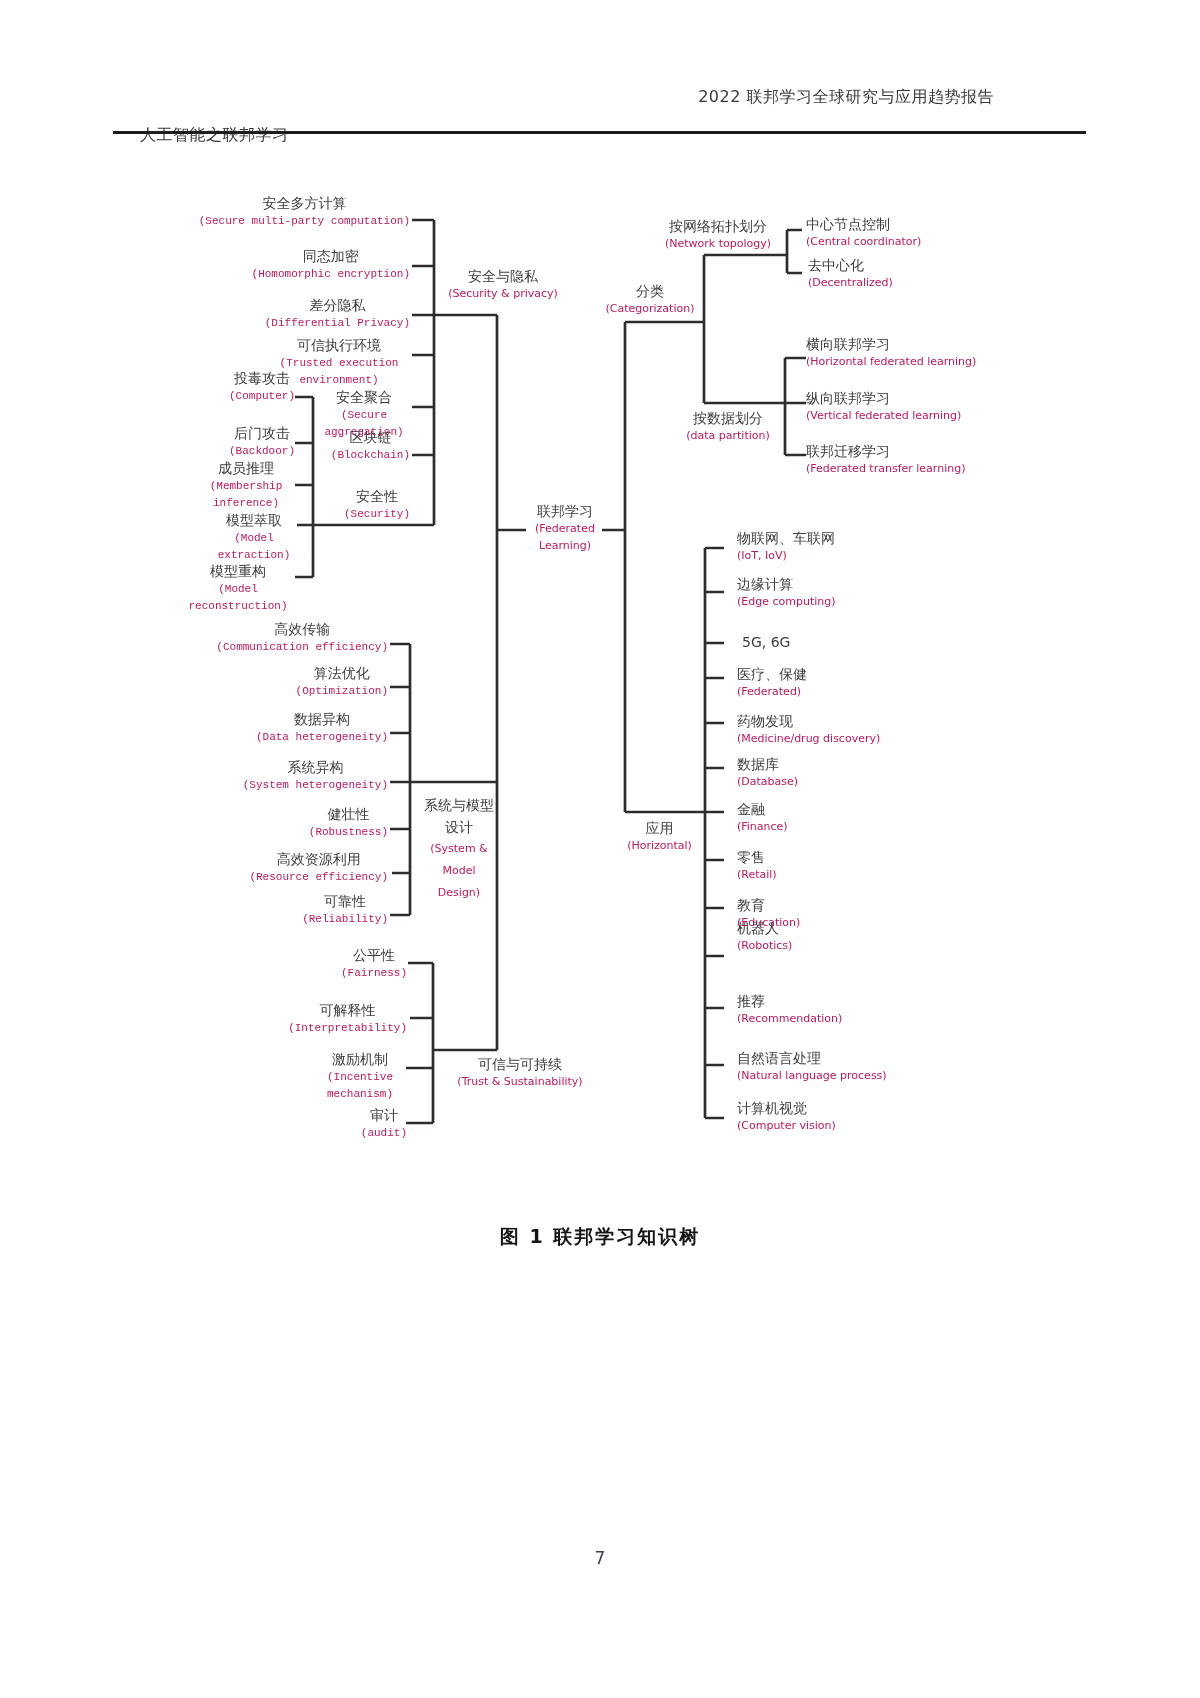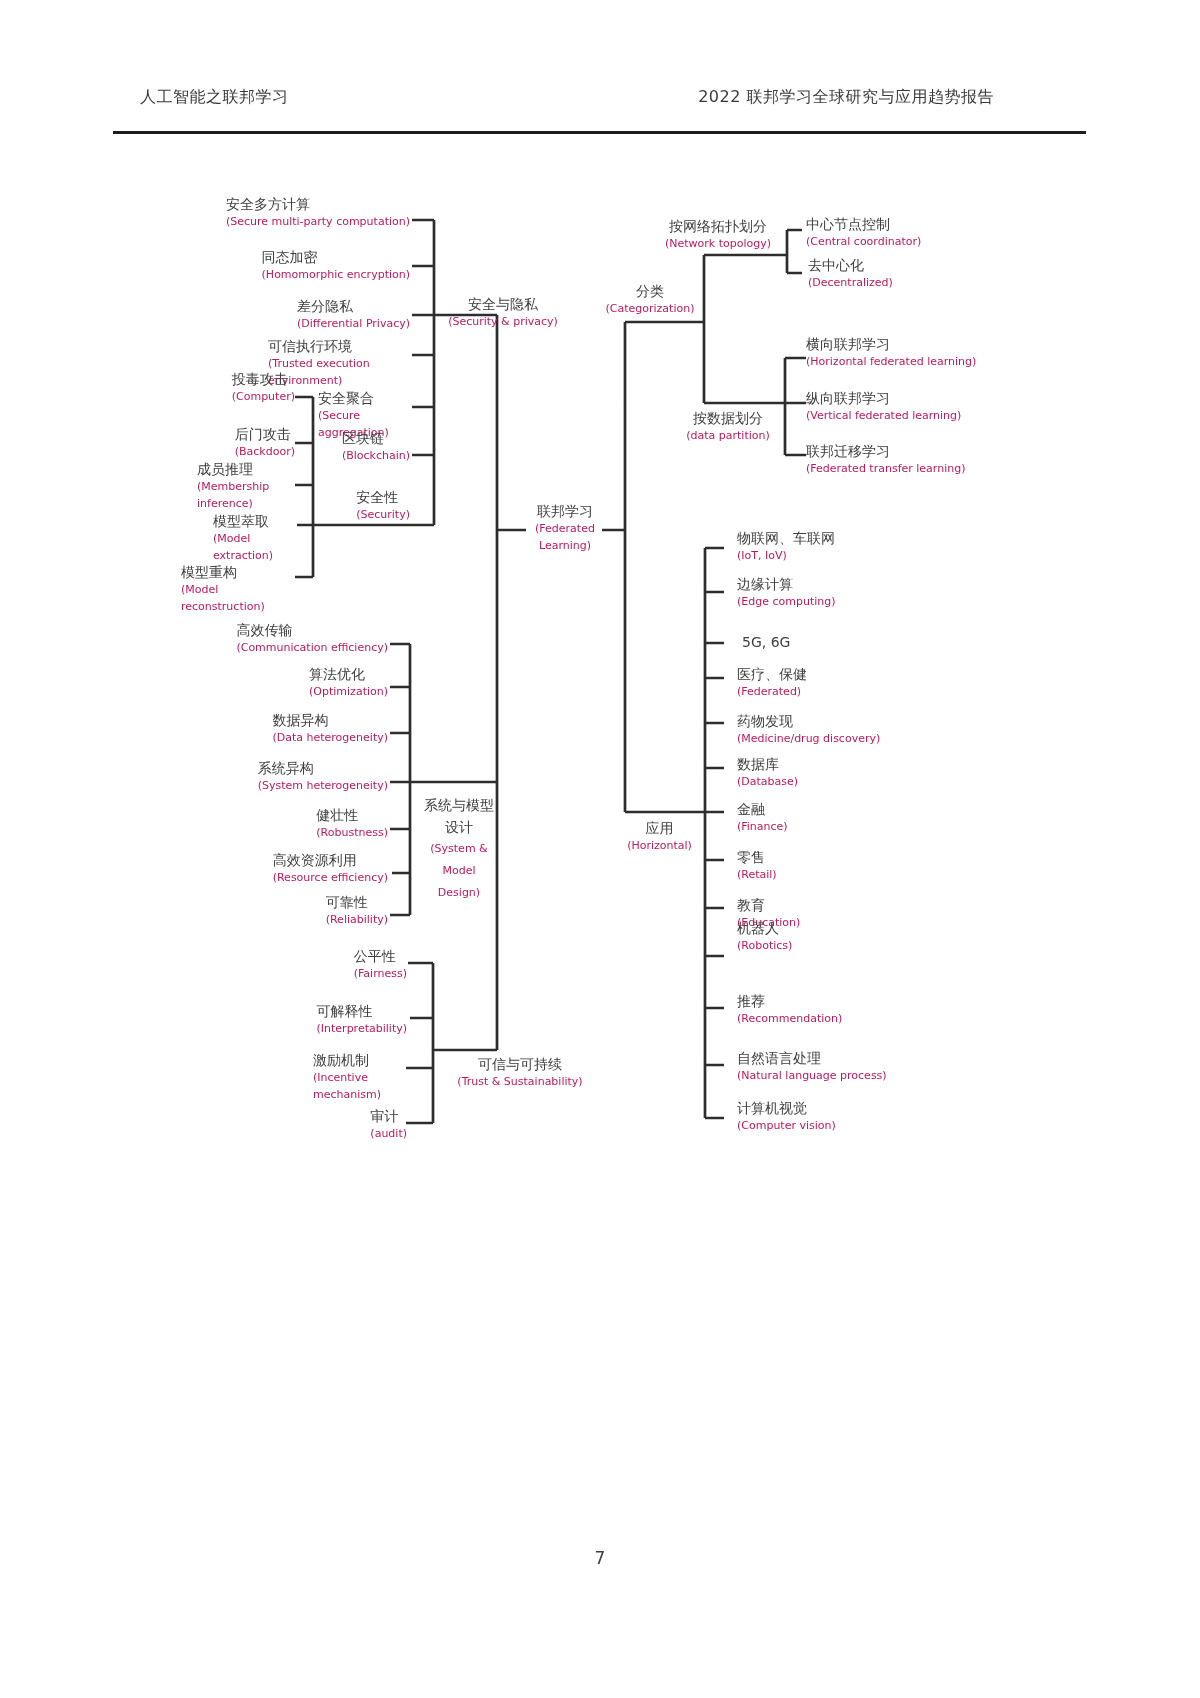--- a/index.html
+++ b/index.html
@@ -5,27 +5,27 @@
   html,body{margin:0;padding:0;background:#e8e8e8;}
   .page{
     position:relative;
     width:1200px;height:1698px;
     background:#ffffff;
     font-family:"DejaVu Sans","Liberation Sans",sans-serif;
     overflow:hidden;
     margin:0 auto;
   }
   .hdr{position:absolute;top:87px;font-size:16px;color:#3a3a3a;letter-spacing:0.5px;}
-  .hdr-left{left:140px;}
+  .hdr-left{left:140px;margin-top:38px;}
   .hdr-right{right:206px;}
   .hdr-rule{position:absolute;left:113px;top:131px;width:973px;height:3px;background:#1d1d1d;}
   svg.lines{position:absolute;left:0;top:0;}
   .node{position:absolute;color:#3d3d3d;font-size:14px;line-height:17px;white-space:normal;}
   .node .en{font-size:11px;color:#be185d;}
-  .r{text-align:left;}
+  .r{text-align:center;font-family:Liberation Mono, monospace;}
   .c{text-align:center;}
   .l{text-align:left;}
   
   .col-sec{right:790px;}
   .col-atk{right:905px;}
   .col-sys{right:812px;}
   .col-trust{right:793px;}
   .caption{
     position:absolute;left:0;right:0;top:1224px;
     text-align:center;font-weight:bold;font-size:19px;color:#151515;letter-spacing:2px;
@@ -51,21 +51,21 @@
       <path d="M625,322 V812 M625,322 H704 M704,255 V403 M704,255 H787 M787,230 V273 M787,230 H802 M787,273 H802 M704,403 H806 M785,358 V455 M785,358 H806 M785,455 H806"></path>
       <path d="M625,812 H724 M705,548 V1118 M705,548 H724 M705,592 H724 M705,643 H724 M705,678 H724 M705,723 H724 M705,768 H724 M705,860 H724 M705,908 H724 M705,956 H724 M705,1008 H724 M705,1065 H724 M705,1118 H724"></path>
     </g>
   </svg>
 
   <div class="node c" style="left:524px;width:82px;top:503px">
     <div class="zh">联邦学习</div>
     <div class="en">(Federated Learning)</div>
   </div>
 
-  <div class="node c" style="left:428px;width:150px;top:296px">
+  <div class="node c" style="left:428px;width:150px;top:268px">
     <div class="zh">安全与隐私</div>
     <div class="en">(Security &amp; privacy)</div>
   </div>
   <div class="node r col-sec" style="top:196px">
     <div class="zh">安全多方计算</div>
     <div class="en">(Secure multi-party computation)</div>
   </div>
   <div class="node r col-sec" style="top:249px">
     <div class="zh">同态加密</div>
     <div class="en">(Homomorphic encryption)</div>
@@ -248,15 +248,16 @@
   </div>
   <div class="node l" style="left:737px;top:1050px">
     <div class="zh">自然语言处理</div>
     <div class="en">(Natural language process)</div>
   </div>
   <div class="node l" style="left:737px;top:1100px">
     <div class="zh">计算机视觉</div>
     <div class="en">(Computer vision)</div>
   </div>
 
+  <div class="caption">图 1 联邦学习知识树</div>
   <div class="pagenum">7</div>
 
 </div>
 
 </body></html>

